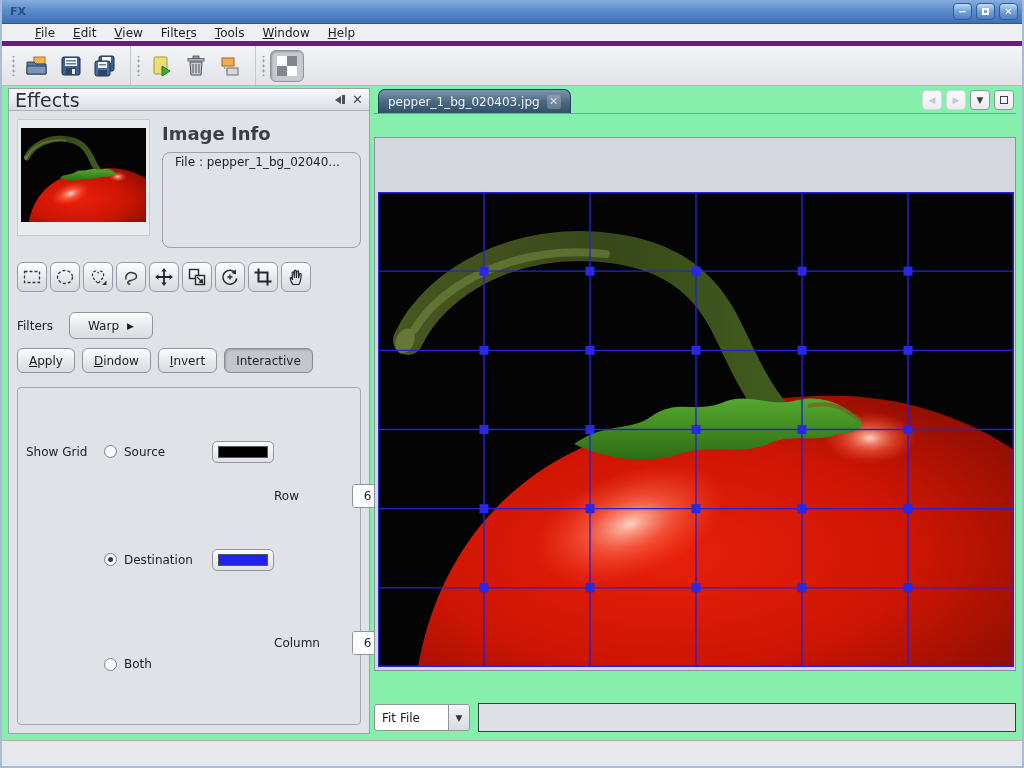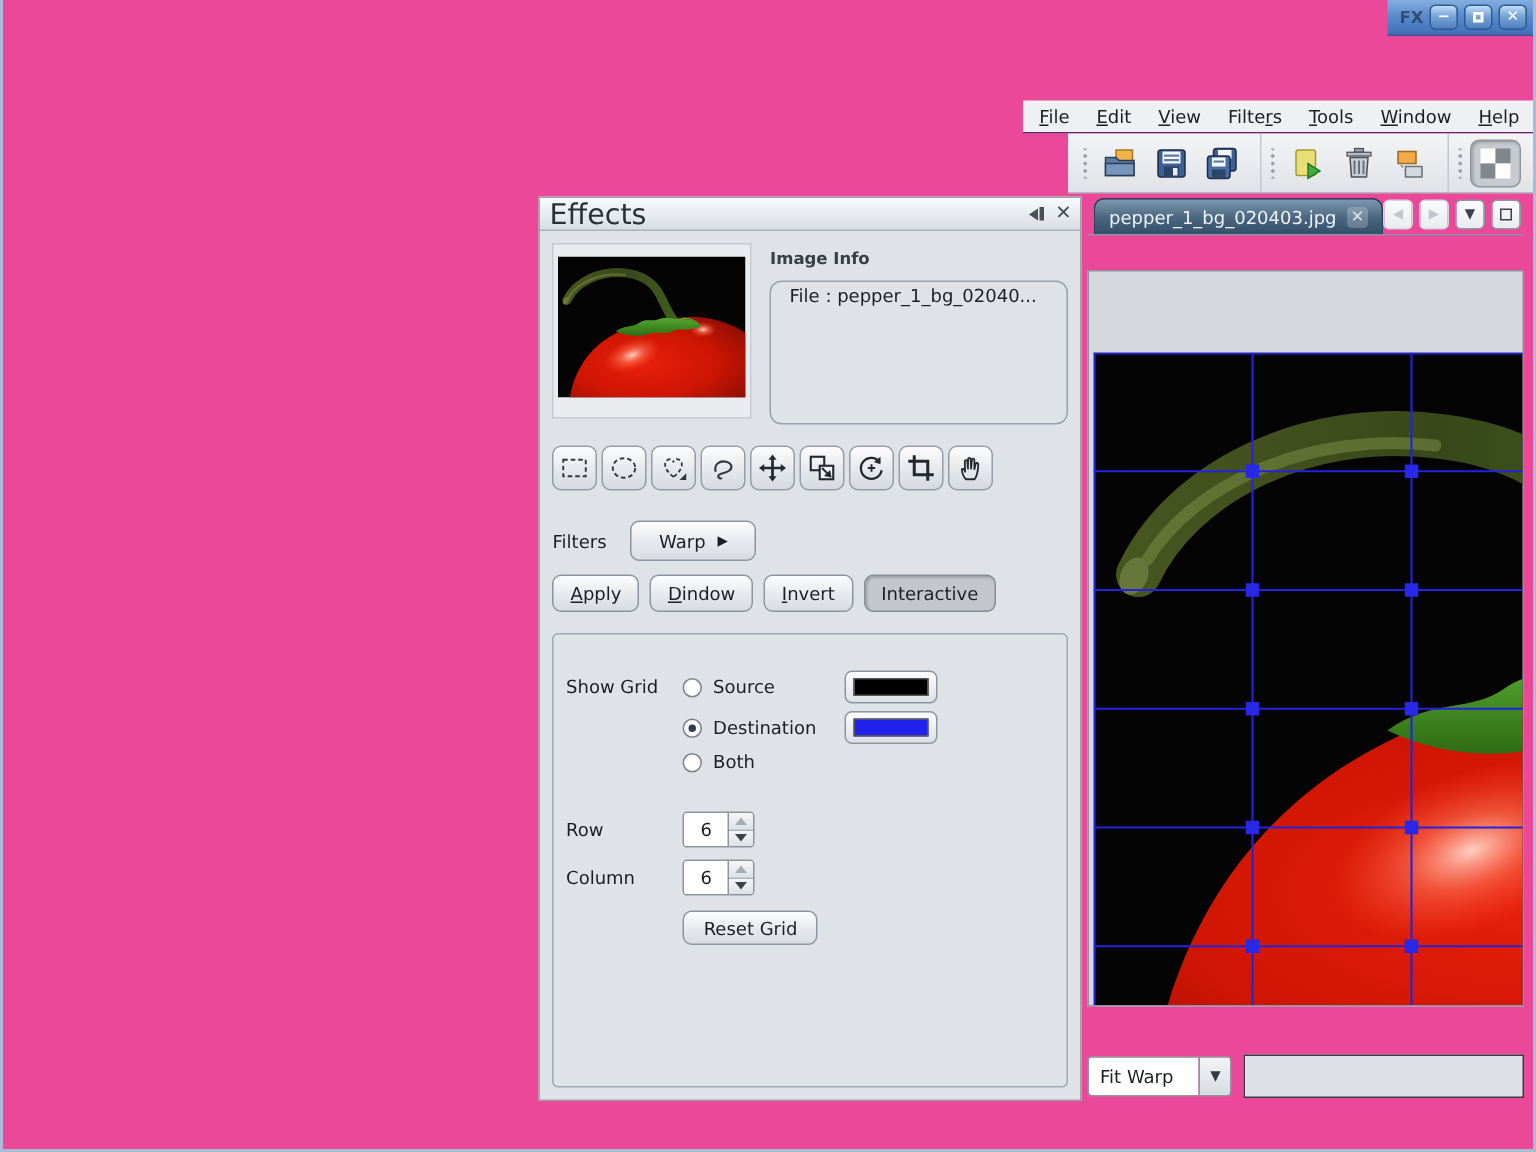--- a/index.html
+++ b/index.html
@@ -1,35 +1,35 @@
 <!DOCTYPE html>
 <html><head>
 <meta charset="utf-8">
 <style>
   * { margin:0; padding:0; box-sizing:border-box; }
   html,body { width:1024px; height:768px; overflow:hidden; }
   body { font-family:"DejaVu Sans","Liberation Sans",sans-serif; font-size:12px; color:#1b1e22; background:#c9d4e2; }
 
   .window { width:1024px; height:768px; display:flex; flex-direction:column;
-            background:#ec4899; border-left:2px solid #a9bcd6; border-right:2px solid #a9bcd6; border-bottom:2px solid #a9bcd6;align-items:flex-end; }
+            background:#86efac; border-left:2px solid #a9bcd6; border-right:2px solid #a9bcd6; border-bottom:2px solid #a9bcd6; }
 
   
   .titlebar { height:24px; flex:0 0 24px; display:flex; align-items:center; padding:0 4px;
               background:linear-gradient(#85aede 0%, #5b8ccb 45%, #3f6fb7 100%);
               border-bottom:1px solid #2c5796; position:relative; }
   .win-icon { color:#203a5e; font-weight:bold; font-size:11px; padding:0 4px; opacity:.75; }
   .win-title { position:absolute; left:0; right:0; text-align:center; color:#fff; font-weight:bold; font-size:13px; text-shadow:0 1px 1px rgba(0,0,0,.35); pointer-events:none; }
   .win-btns { margin-left:auto; display:flex; gap:4px; z-index:2; }
   .win-btn { width:19px; height:17px; border:1px solid #2d5c97; border-radius:4px;
              background:linear-gradient(#c2dcf5, #78a5d8 45%, #4f80bd); color:#fff; font-size:10px; font-weight:bold;
              display:flex; align-items:center; justify-content:center; line-height:1; }
   .win-btn .sq { width:7px; height:7px; border:2px solid #fff; display:block; }
 
   
-  .menubar { height:22px; flex:0 0 22px; background:#eef0f3; border-bottom:1px solid #701a75; display:flex; align-items:center; padding-left:2px;margin-top:43px; }
+  .menubar { height:22px; flex:0 0 22px; background:#eef0f3; border-bottom:5px solid #701a75; display:flex; align-items:center; padding-left:24px; }
   .menu-item { padding:2px 9px; }
   .mn { text-decoration:underline; }
 
   
   .toolbar { height:40px; flex:0 0 40px; background:linear-gradient(#f3f4f6,#e0e3e7); border-bottom:1px solid #b4b9c1; display:flex; align-items:center; padding-left:4px; }
   .tb-group { display:flex; align-items:center; height:100%; padding:0 8px 0 2px; border-right:1px solid #c3c8cf; }
   .tb-handle { width:6px; height:20px; margin:0 4px 0 2px; background-image:radial-gradient(circle,#9aa0a8 1.1px,transparent 1.3px); background-size:5px 5px; background-position:center; background-repeat:repeat-y; }
   .tb-btn { width:34px; height:32px; display:flex; align-items:center; justify-content:center; border:1px solid transparent; border-radius:4px; }
   .tb-btn.pressed { background:#c7cbd1; border:1px solid #8f959d; box-shadow:inset 1px 1px 2px rgba(0,0,0,.25); border-radius:6px; }
 
@@ -44,37 +44,37 @@
   .dock-float { display:flex; align-items:center; gap:1px; }
   .dock-float .tri { width:0; height:0; border-top:4px solid transparent; border-bottom:4px solid transparent; border-right:6px solid #4a4f56; }
   .dock-float .bar { width:3px; height:9px; background:#4a4f56; }
   .dock-close { font-size:13px; font-weight:bold; line-height:1; }
   .effects-body { flex:1; padding:8px; display:flex; flex-direction:column; min-height:0; }
 
   .info-row { display:flex; gap:12px; }
   .thumb-frame { width:133px; height:117px; background:#e9ebef; border:1px solid #c6cad1; padding:3px 2px; }
   .thumb-frame svg { display:block; margin:5px auto 0; }
   .info-col { flex:1; padding-top:4px; }
-  .info-heading { font-weight:bold; font-size:11px; color:#3a3f46; margin-bottom:8px; }
+  .info-heading { font-weight:bold; font-size:18px; color:#3a3f46; margin-bottom:8px; }
   .info-box { border:1px solid #9aa1ab; border-radius:8px; height:96px; padding:0 12px; line-height:1.55; }
 
   .tools-row { display:flex; gap:3px; margin-top:14px; }
   .tool-btn { width:30px; height:30px; border:1px solid #979da6; border-radius:6px;
               background:linear-gradient(#fdfdfe,#e3e6ea 60%,#d6dade); display:flex; align-items:center; justify-content:center; }
 
   .filters-row { display:flex; align-items:center; margin-top:20px; gap:16px; }
   .btn { border:1px solid #8f959e; border-radius:6px; background:linear-gradient(#fcfdfd,#e4e7eb 60%,#d8dce1); padding:4px 12px; display:inline-flex; align-items:center; justify-content:center; }
   .warp-btn { width:84px; height:27px; gap:8px; }
   .warp-arrow { font-size:9px; }
 
   .actions-row { display:flex; gap:7px; margin-top:9px; }
   .actions-row .btn { height:25px; padding:0 11px; }
   .btn.toggled { background:#c3c7cd; box-shadow:inset 1px 1px 2px rgba(0,0,0,.22); border-color:#878d95; }
 
-  .groupbox { margin-top:14px; border:1px solid #a2a8b1; border-radius:4px; flex:1; padding:24px 8px; display:flex; flex-direction:column; min-height:0; }
+  .groupbox { margin-top:14px; border:1px solid #a2a8b1; border-radius:4px; flex:1; padding:12px 8px; display:flex; flex-direction:row; min-height:0; }
   .gb-grid { display:grid; grid-template-columns:78px 108px auto; row-gap:5px; align-items:center; }
   .radio-line { display:flex; align-items:center; gap:7px; }
   .radio { width:13px; height:13px; border:1px solid #7d838c; border-radius:50%; background:radial-gradient(#ffffff 55%,#dfe3e8); position:relative; flex:0 0 13px; }
   .radio.checked::after { content:""; position:absolute; left:3px; top:3px; width:5px; height:5px; border-radius:50%; background:#2a3d52; }
   .swatch-btn { width:62px; height:22px; border:1px solid #8f959e; border-radius:5px; background:linear-gradient(#fbfcfd,#dde1e6); display:flex; align-items:center; justify-content:center; }
   .swatch { width:50px; height:12px; border:1px solid #555; }
 
   .num-grid { display:grid; grid-template-columns:78px auto; row-gap:8px; align-items:center; margin-top:26px; }
   .spin { width:48px; height:24px; display:flex; border:1px solid #8f959e; border-radius:3px; background:#fff; overflow:hidden; }
   .spin-val { flex:1; display:flex; align-items:center; justify-content:center; background:#fff; }
@@ -476,21 +476,21 @@
                 <rect x="525.5" y="233" width="9" height="9"></rect>
                 <rect x="525.5" y="312.1666666666667" width="9" height="9"></rect>
                 <rect x="525.5" y="391.3333333333333" width="9" height="9"></rect>
               </g>
             </svg>
         </div>
       </div>
 
       <div class="doc-bottom">
         <span class="combo">
-          <span class="combo-val">Fit Warp</span>
+          <span class="combo-val">Fit File</span>
           <span class="combo-btn">▼</span>
         </span>
         <span class="status-field"></span>
       </div>
     </div>
   </div>
 
   <div class="statusbar"></div>
 </div>
 

